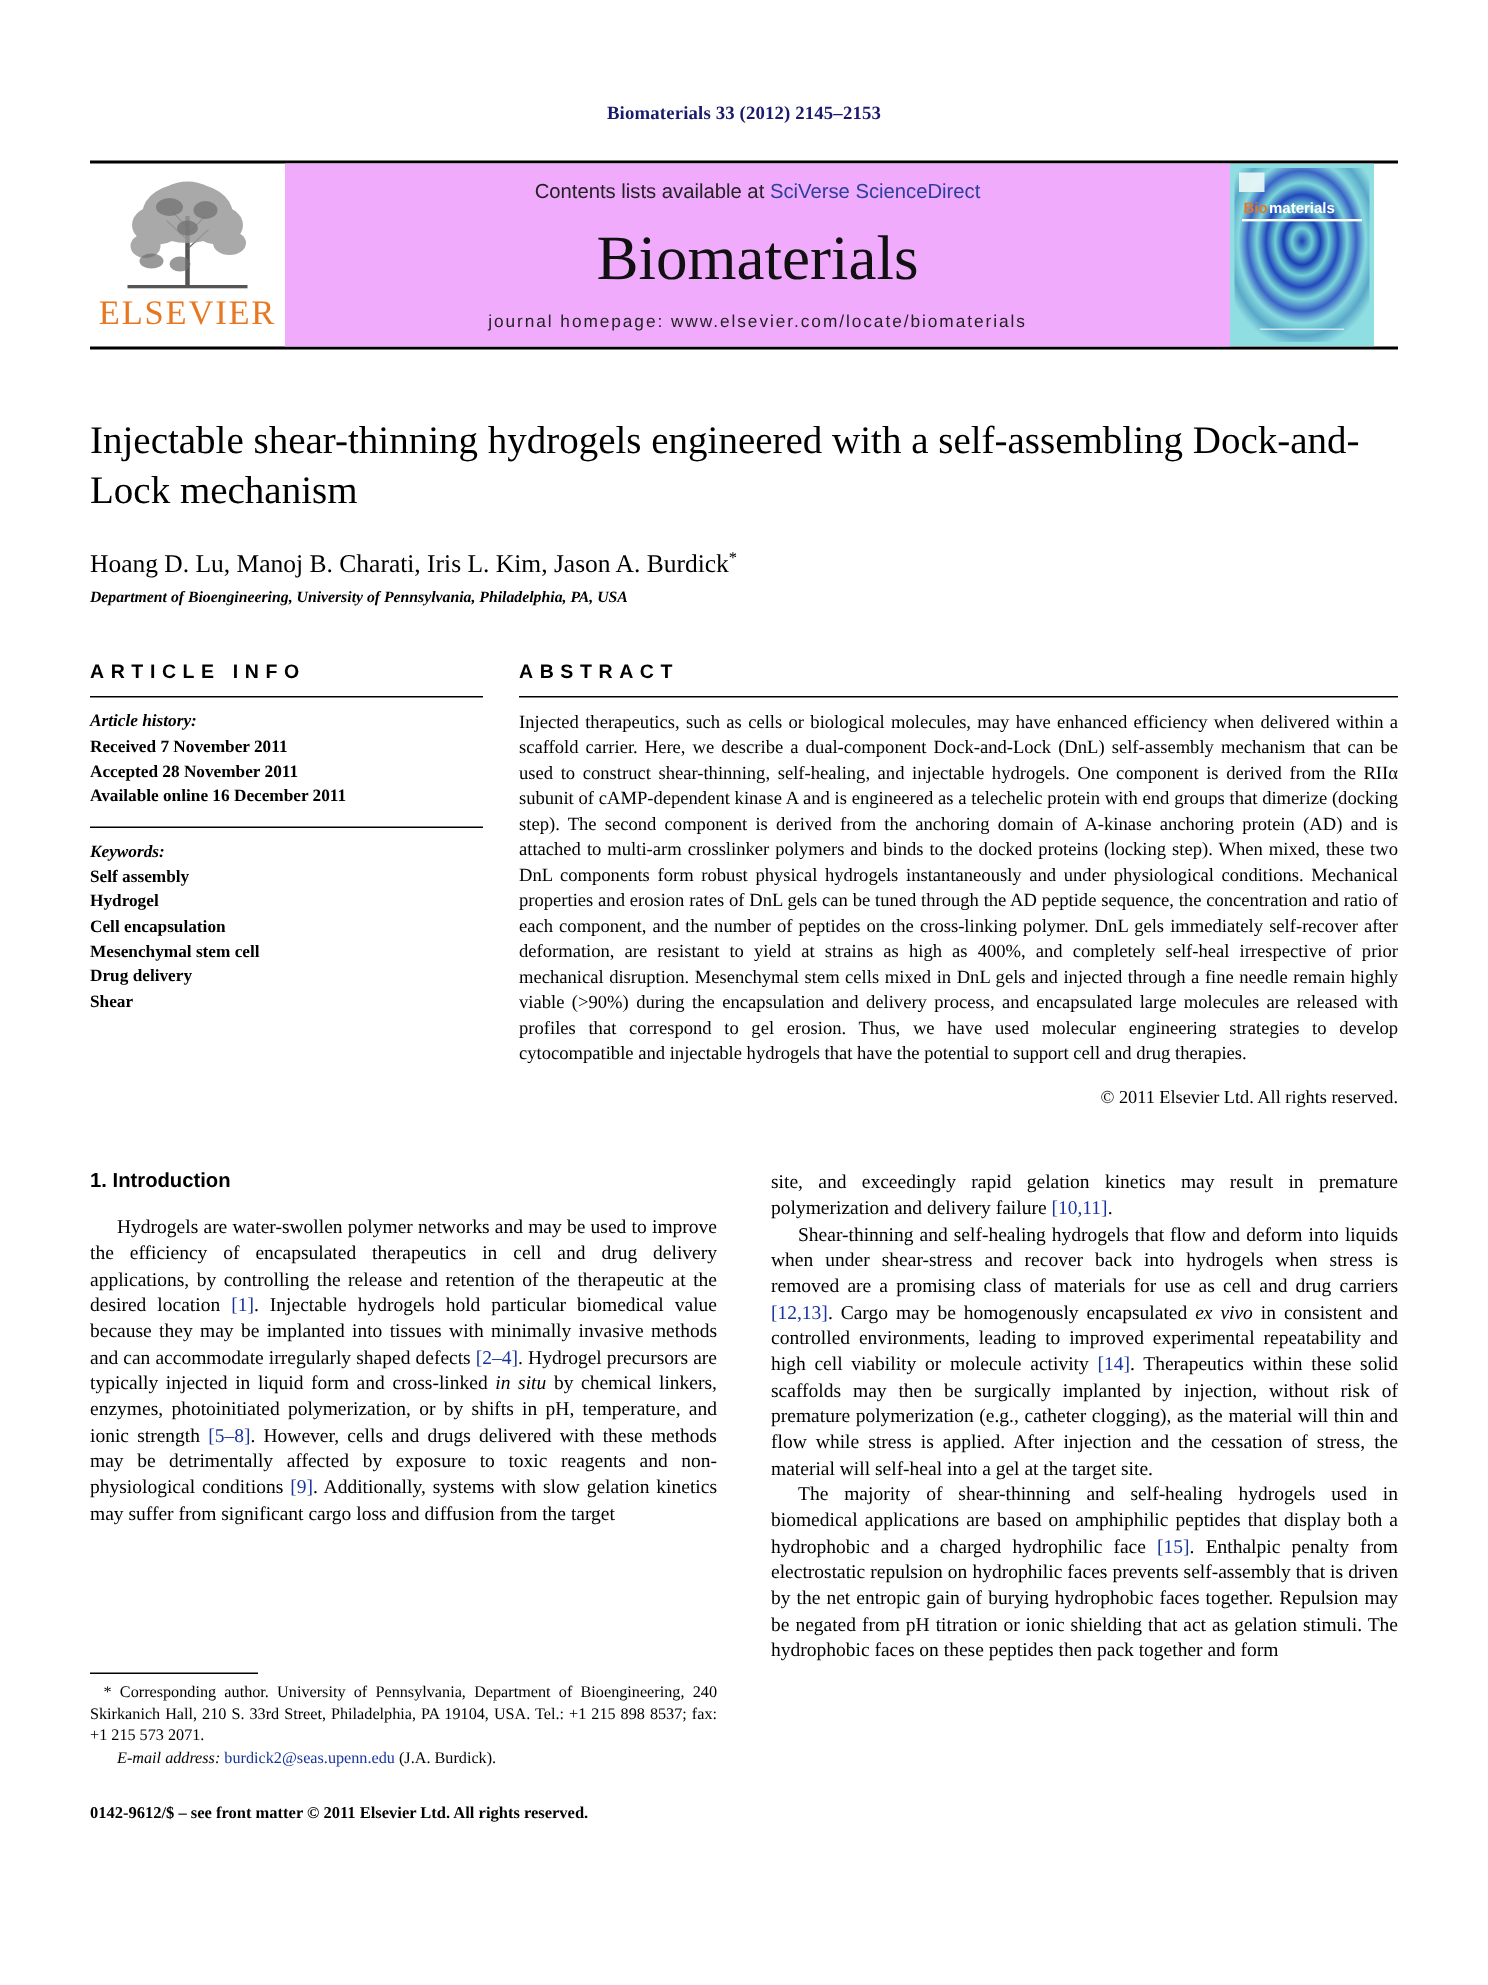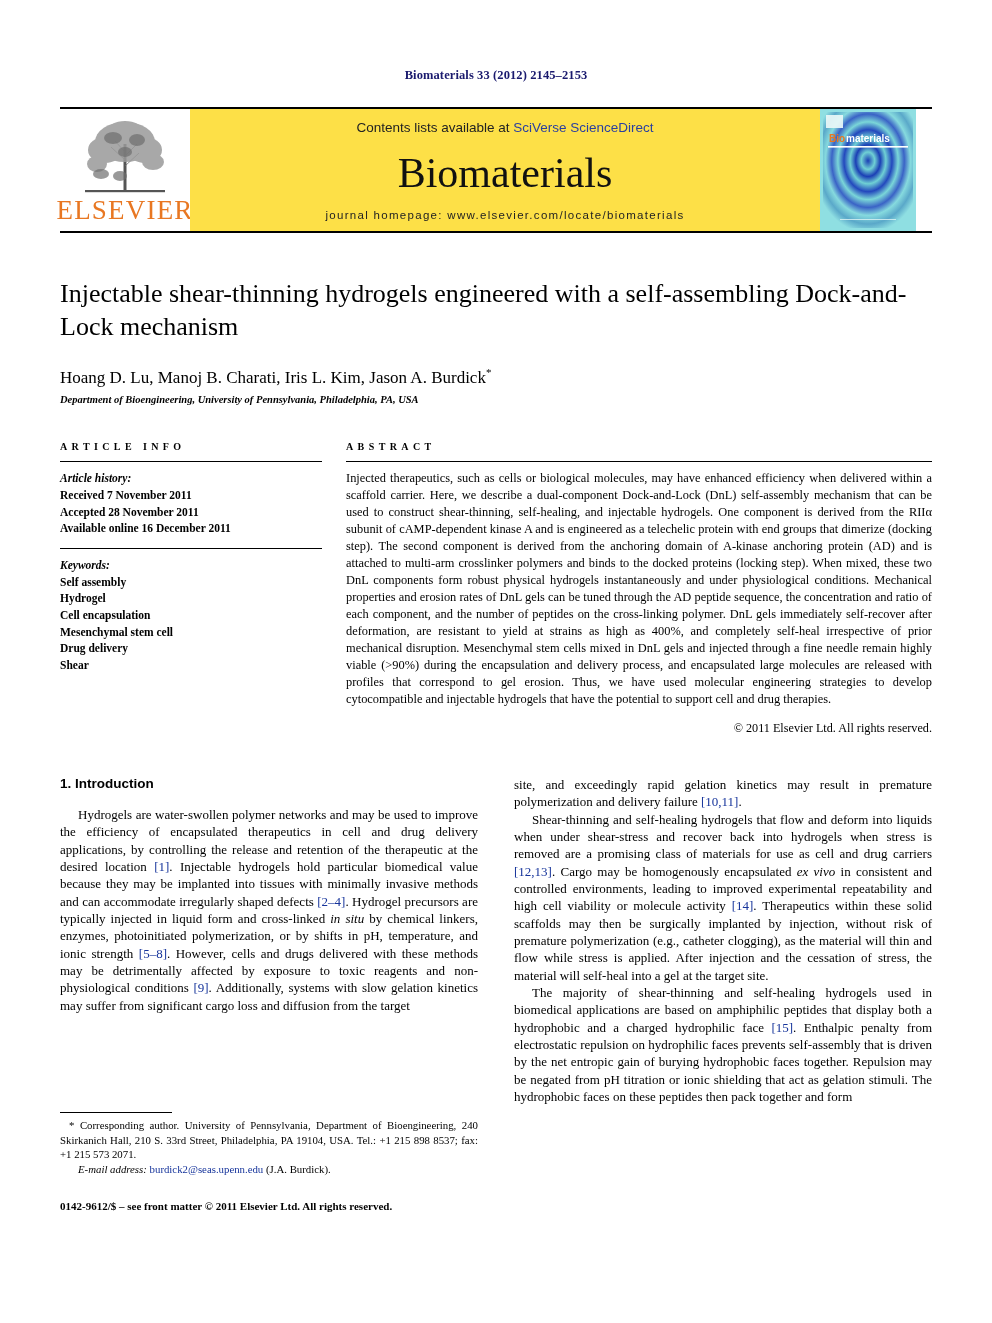--- a/index.html
+++ b/index.html
@@ -54,29 +54,29 @@
     padding-top: 5px;
     box-sizing: border-box;
   }
   .tree-logo {
     width: 100px;
     height: 85px;
     display: block;
   }
   .elsevier-word {
     font-family: "Liberation Serif", serif;
-    font-size: 27px;
+    font-size: 23px;
     letter-spacing: 1.2px;
     color: #E87722;
     line-height: 1;
     margin-top: -2px;
   }
   .masthead-center {
     flex: 1 1 auto;
-    background: #fde047;
+    background: #f0abfc;
     display: flex;
     flex-direction: column;
     align-items: center;
     justify-content: space-between;
     padding: 11px 0 10px 0;
     box-sizing: border-box;
   }
   .contents-line {
     font-family: "Liberation Sans", sans-serif;
     font-size: 13.5px;
@@ -140,23 +140,23 @@
   
   .info-abstract {
     display: flex;
     margin-top: 36px;
     gap: 24px;
   }
   .col-info { width: 262px; flex: 0 0 262px; }
   .col-abstract { flex: 1 1 auto; }
 
   .sec-head {
-    font-family: Liberation Serif, serif;
-    font-weight: bold;
-    font-size: 10px;
+    font-family: Liberation Sans, sans-serif;
+    font-weight: bold;
+    font-size: 13px;
     letter-spacing: 4.4px;
     color: #000;
     margin-bottom: 9px;
   }
   .rule {
     border-top: 1.6px solid #000;
     margin-bottom: 8px;
   }
   .rule-thin {
     border-top: 1.4px solid #000;

